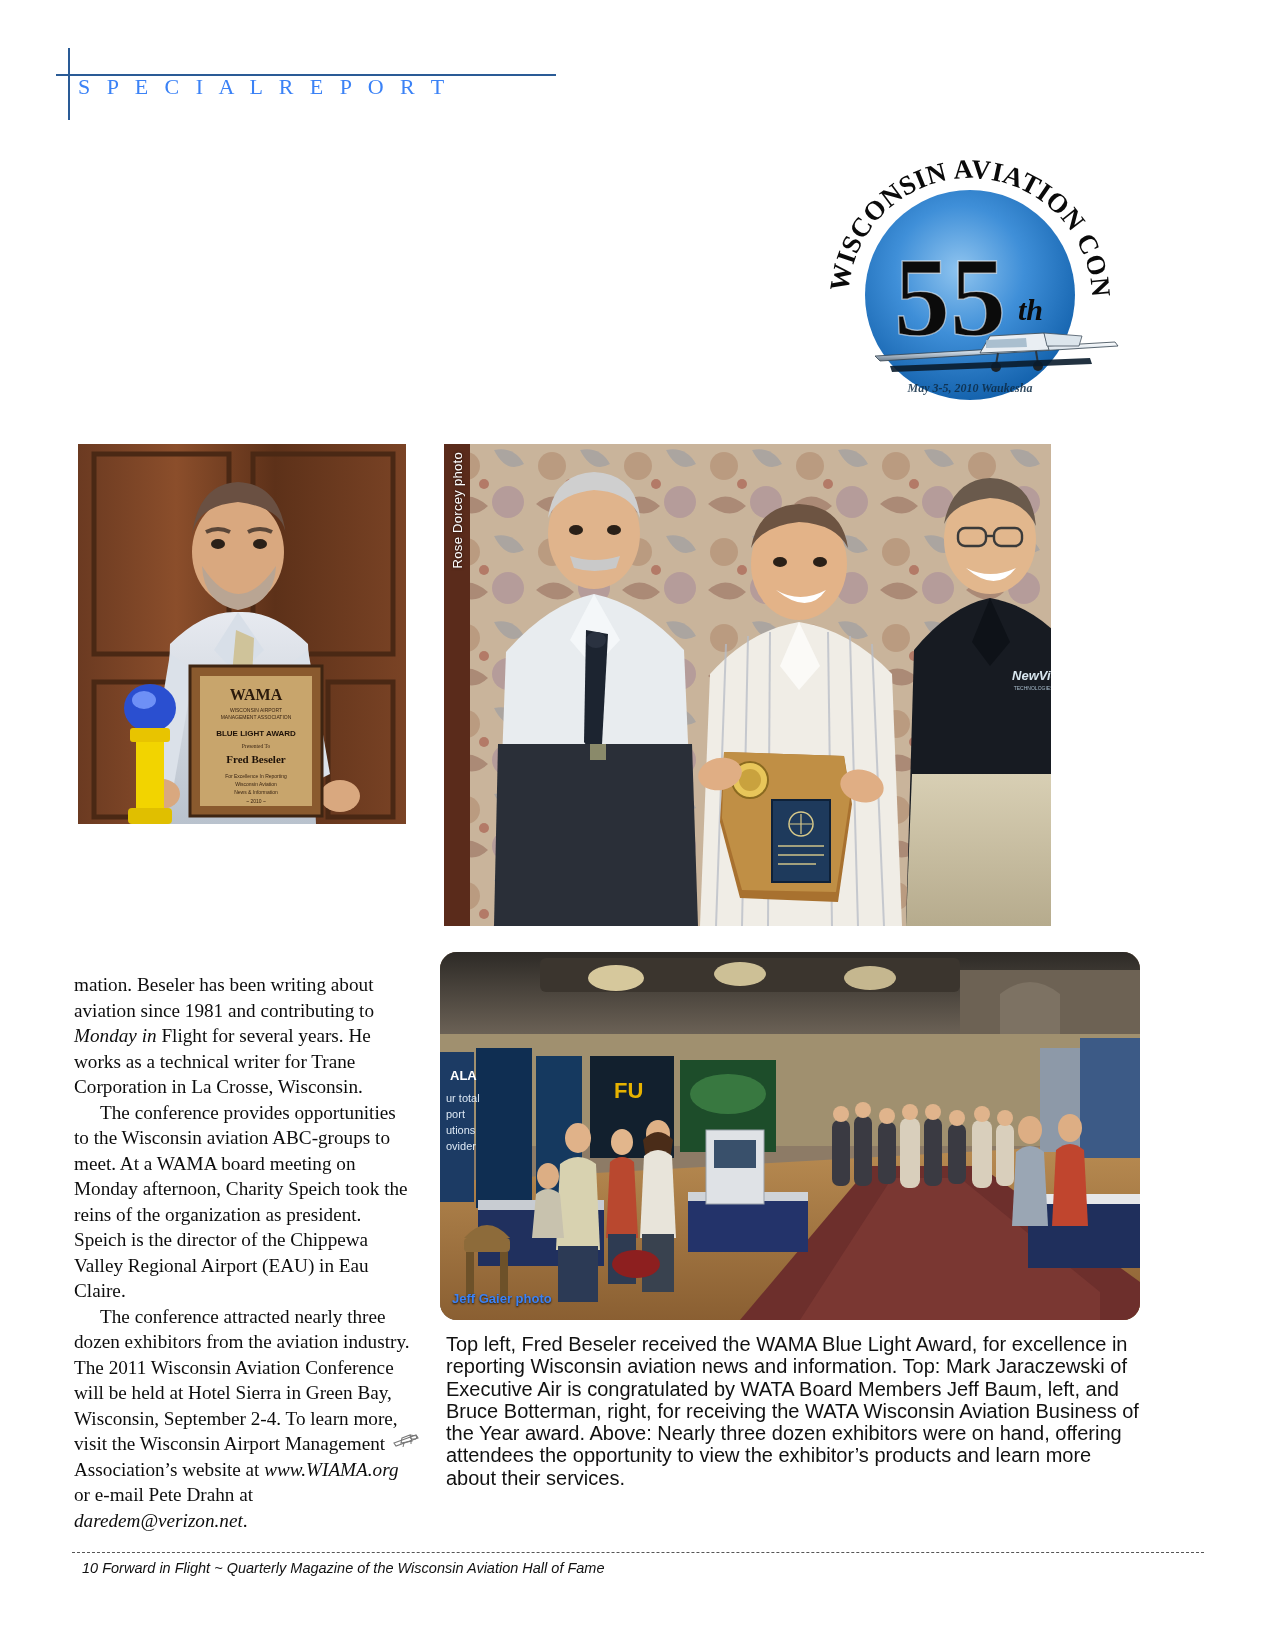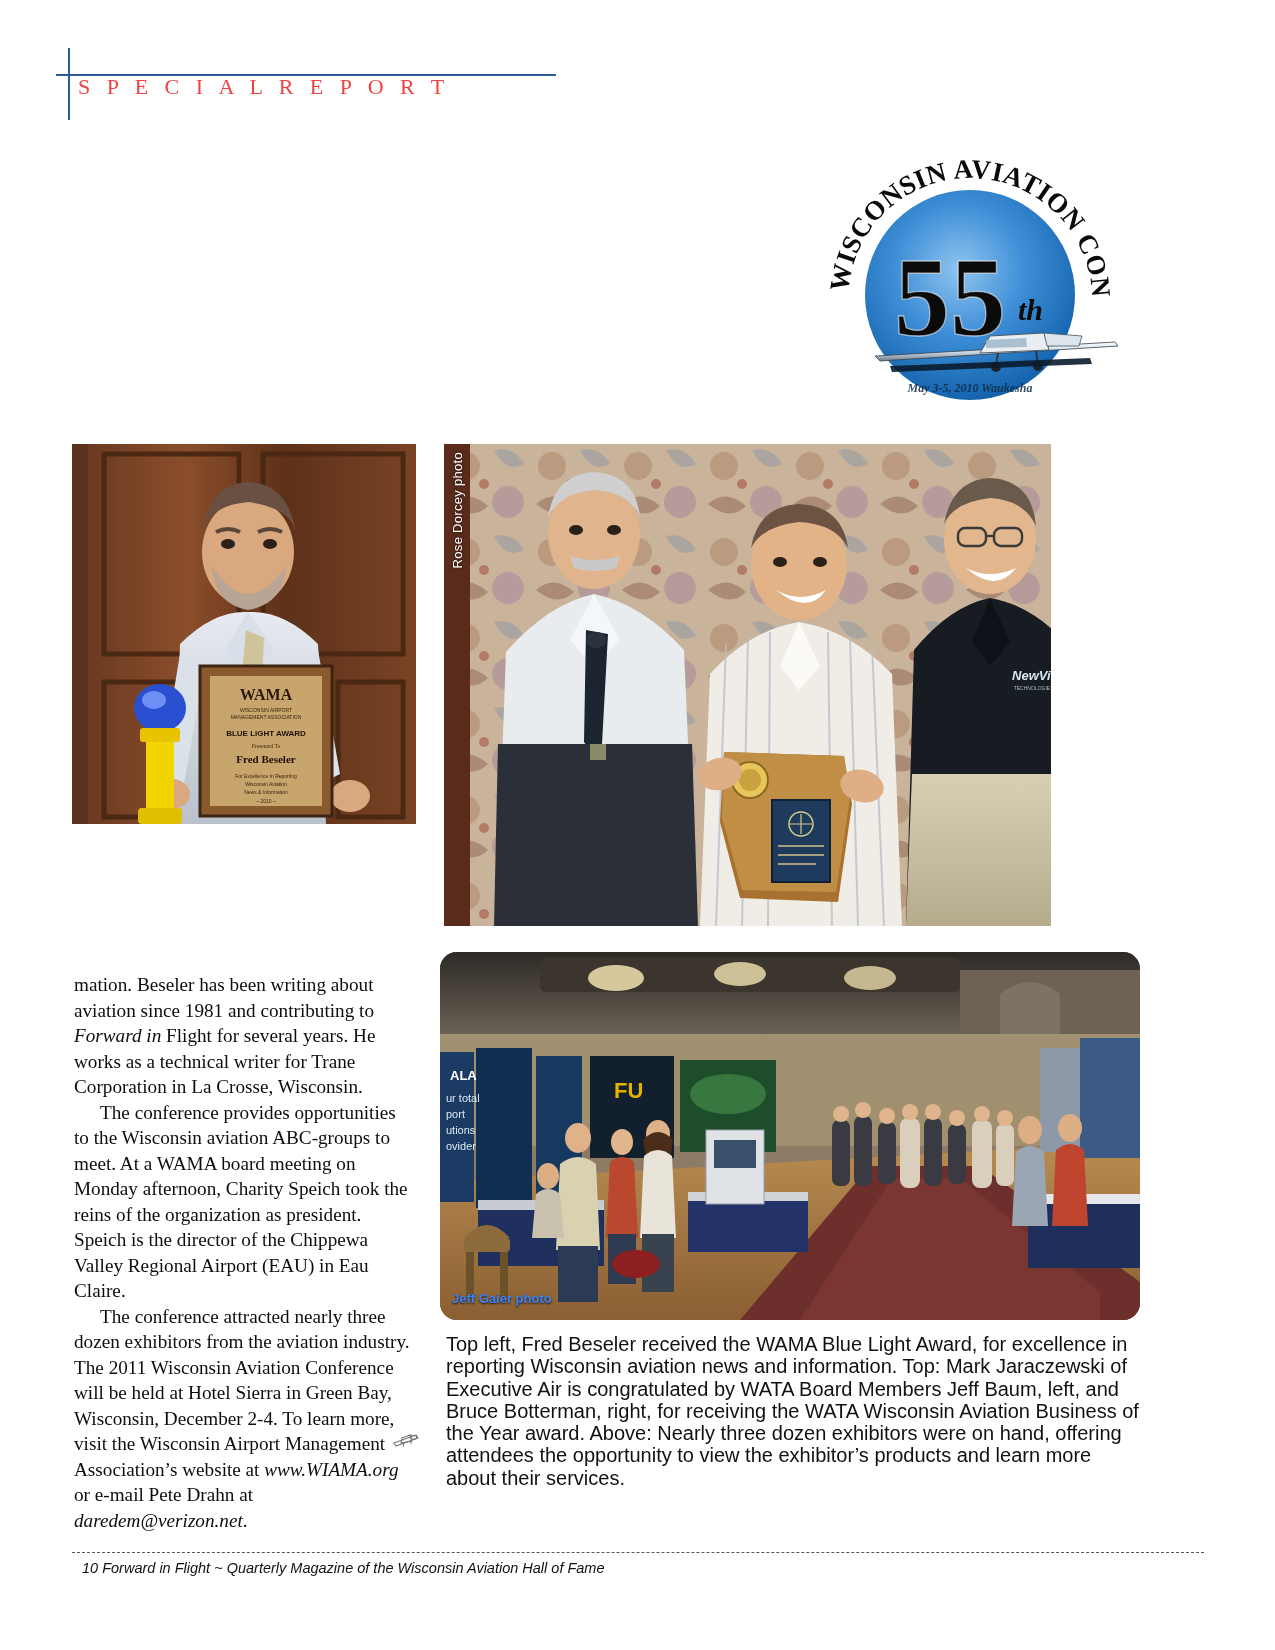--- a/index.html
+++ b/index.html
@@ -17,36 +17,35 @@
     position:absolute; left:68px; top:48px; width:2px; height:72px;
     background:#2a5b96;
   }
   .hdr-hline {
     position:absolute; left:56px; top:74px; width:500px; height:2px;
     background:#2a5b96;
   }
   .hdr-title {
     position:absolute; left:78px; top:74px;
     font-family:"Liberation Serif", serif;
-    font-size:22px; letter-spacing:5.5px; color:#ef4444;
+    font-size:22px; letter-spacing:5.5px; color:#3b82f6;
     white-space:nowrap;
   }
 
   
   .logo-wrap {
     position:absolute; left:830px; top:160px; width:300px; height:250px;
   }
   .logo-wrap svg { display:block; width:300px; height:250px; }
 
   
   .photo-beseler {
-    position:absolute; left:72px; top:444px; width:328px; height:380px;
+    position:absolute; left:78px; top:444px; width:328px; height:380px;
     overflow:hidden;
     background:#5a3320;
-    padding-left:16px;
   }
   .photo-beseler svg { display:block; }
 
   
   .photo-group {
     position:absolute; left:444px; top:444px; width:607px; height:482px;
     overflow:hidden; background:#7a5a48;
   }
   .photo-group svg { display:block; }
 
@@ -440,23 +439,23 @@
         <rect x="36" y="14" width="8" height="46" fill="#6d5129"></rect>
         <path d="M 0,0 q 23,-26 46,0 Z" fill="#8d6b3a"></path>
       </g>
 
       <ellipse cx="196" cy="312" rx="24" ry="14" fill="#8d1f1f"></ellipse>
     </svg>
   </div>
   <div class="credit-hall">Jeff Gaier photo</div>
 
   <div class="col-body">
-    <p><span>mation. Beseler has been writing about aviation since 1981 and contributing to </span><i>Forward in</i><span> Flight for several years. He works as a technical writer for Trane Corporation in La Crosse, Wisconsin.</span></p>
+    <p><span>mation. Beseler has been writing about aviation since 1981 and contributing to </span><i>Monday in</i><span> Flight for several years. He works as a technical writer for Trane Corporation in La Crosse, Wisconsin.</span></p>
     <p class="ind">The conference provides opportunities to the Wisconsin aviation ABC-groups to meet. At a WAMA board meeting on Monday afternoon, Charity Speich took the reins of the organization as president. Speich is the director of the Chippewa Valley Regional Airport (EAU) in Eau Claire.</p>
-    <p class="ind"><span>The conference attracted nearly three dozen exhibitors from the aviation industry. The 2011 Wisconsin Aviation Conference will be held at Hotel Sierra in Green Bay, Wisconsin, December 2-4. To learn more, visit the Wisconsin Airport Management Association’s website at </span><i>www.WIAMA.org</i><span> or e-mail Pete Drahn at </span><i>daredem@verizon.net</i><span>.</span></p>
+    <p class="ind"><span>The conference attracted nearly three dozen exhibitors from the aviation industry. The 2011 Wisconsin Aviation Conference will be held at Hotel Sierra in Green Bay, Wisconsin, September 2-4. To learn more, visit the Wisconsin Airport Management Association’s website at </span><i>www.WIAMA.org</i><span> or e-mail Pete Drahn at </span><i>daredem@verizon.net</i><span>.</span></p>
   </div>
 
   <div class="end-icon">
     <svg width="28" height="24" viewBox="0 0 28 24" xmlns="http://www.w3.org/2000/svg">
       <path d="M 2,16 L 24,8 L 26,11 L 4,19 Z" fill="none" stroke="#777" stroke-width="1.1"></path>
       <path d="M 10,11 L 18,8 L 20,14 L 9,16 Z" fill="none" stroke="#777" stroke-width="1.1"></path>
       <path d="M 18,8 L 25,9 L 24,12 L 19,12 Z" fill="none" stroke="#777" stroke-width="1"></path>
       <line x1="12" y1="16" x2="11" y2="20" stroke="#777" stroke-width="1"></line>
       <line x1="19" y1="13" x2="19" y2="17" stroke="#777" stroke-width="1"></line>
     </svg>

